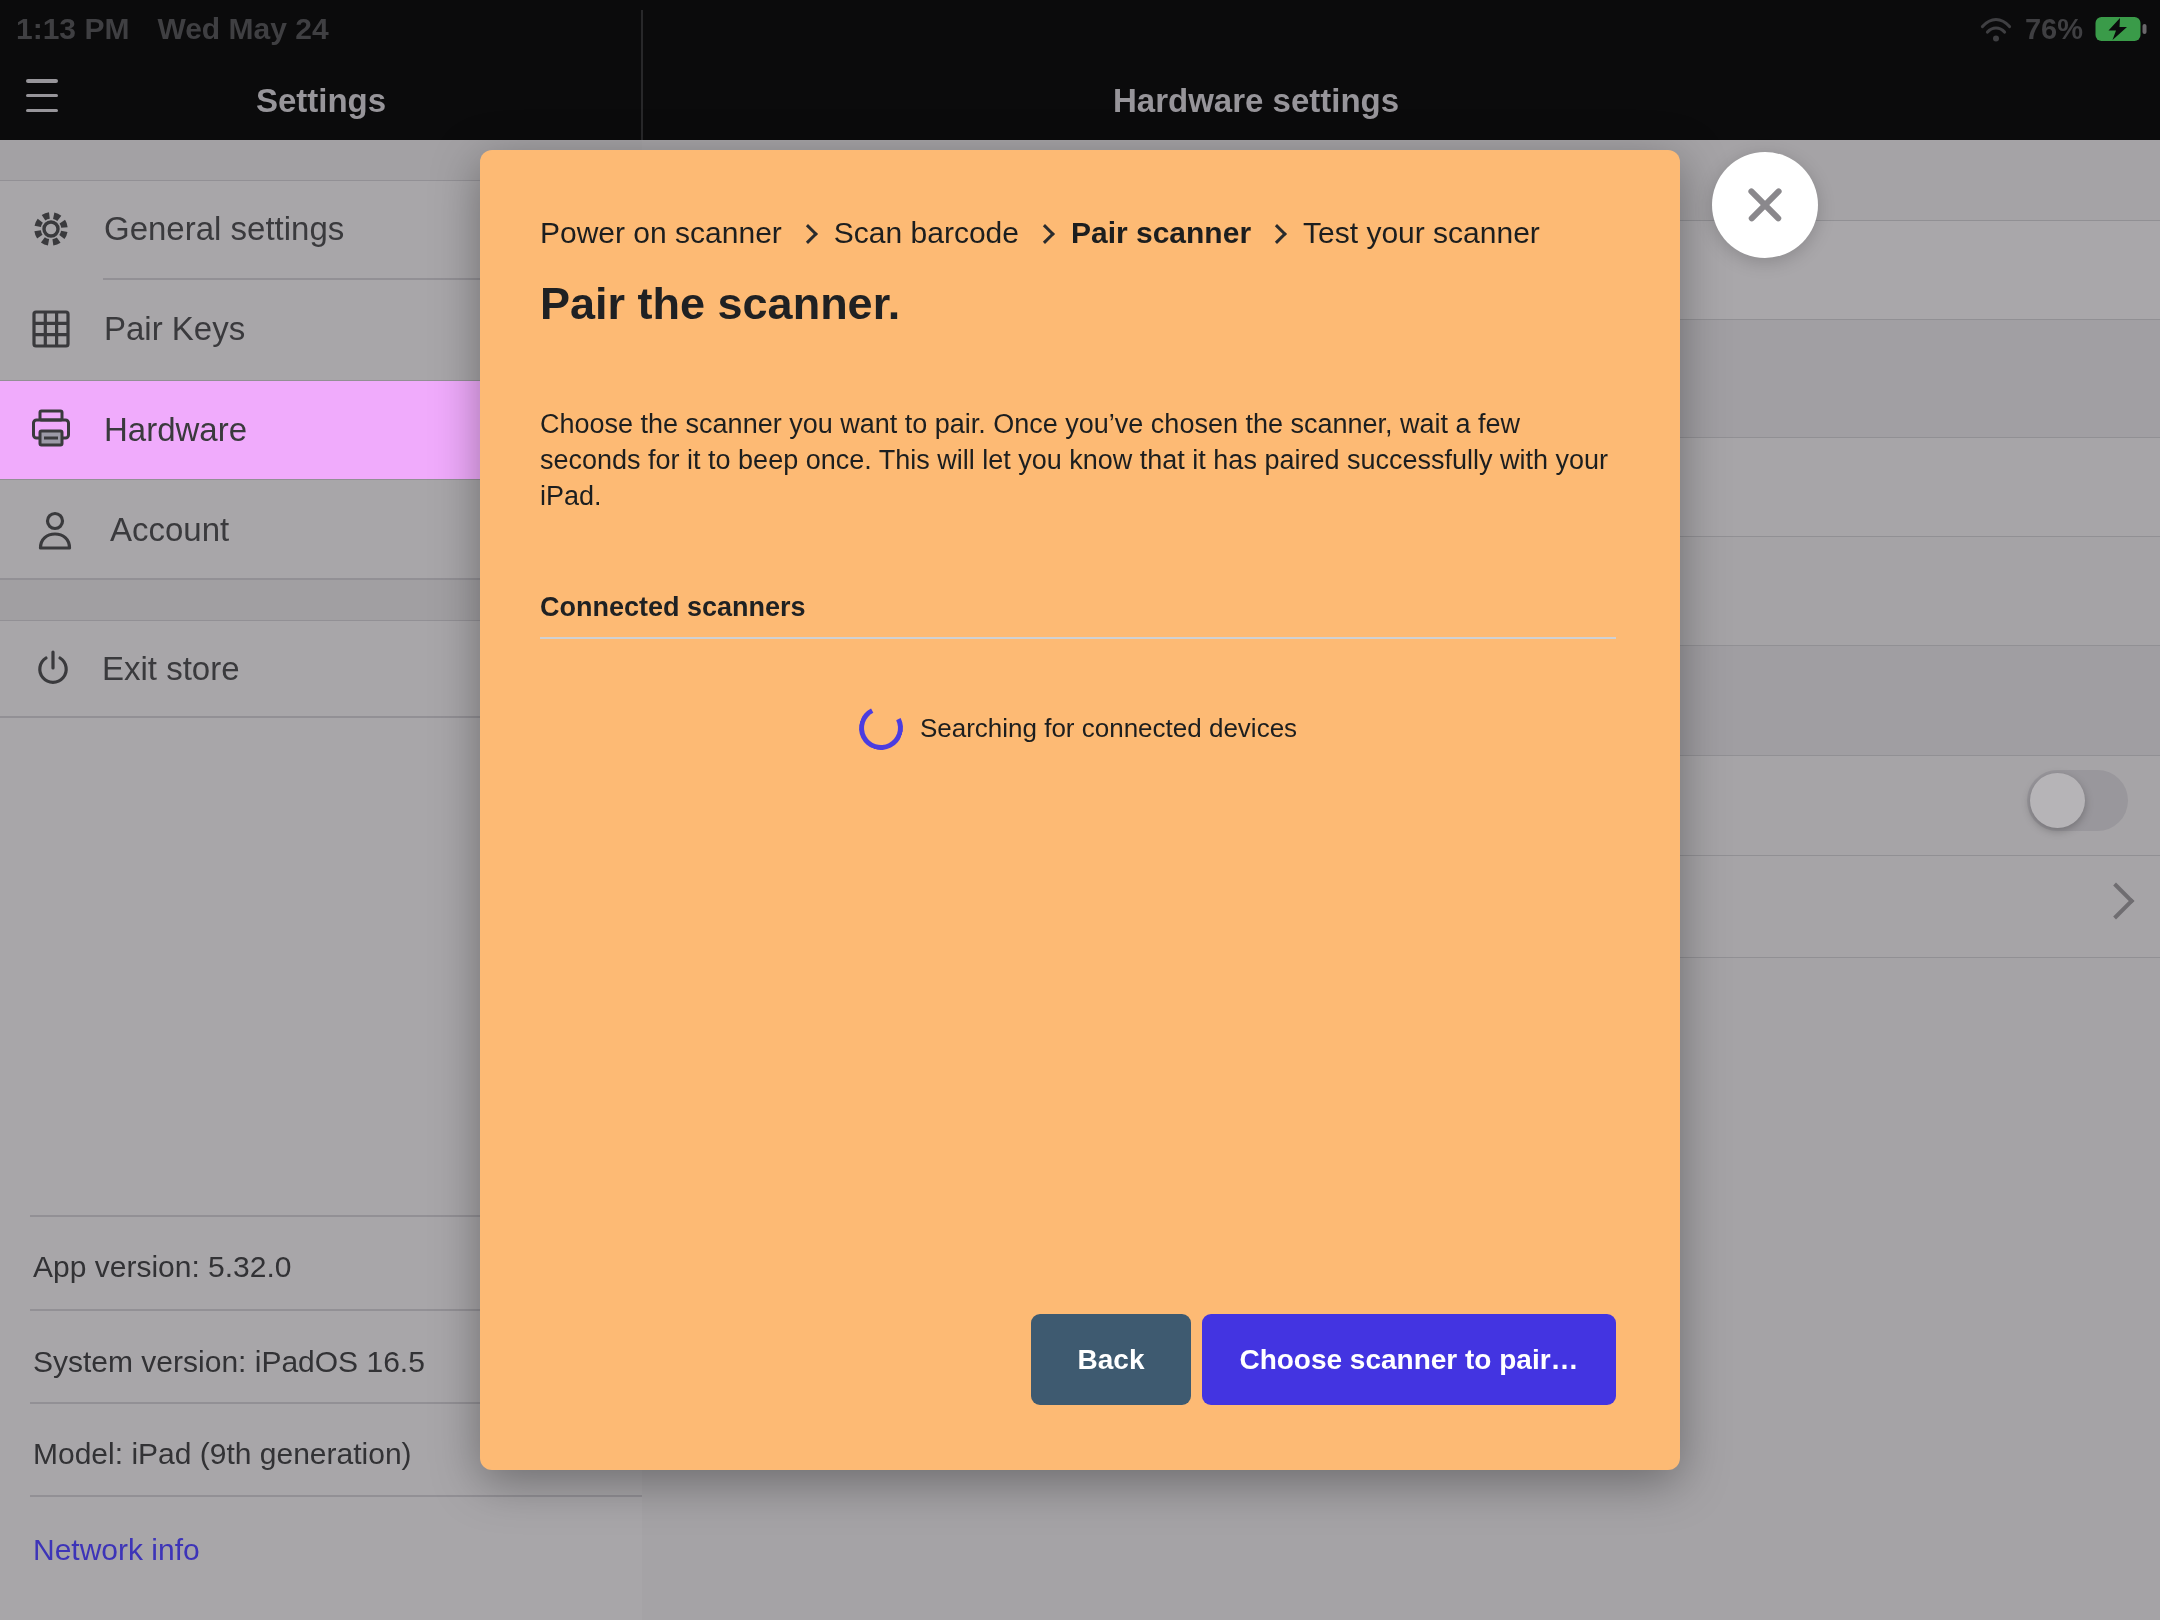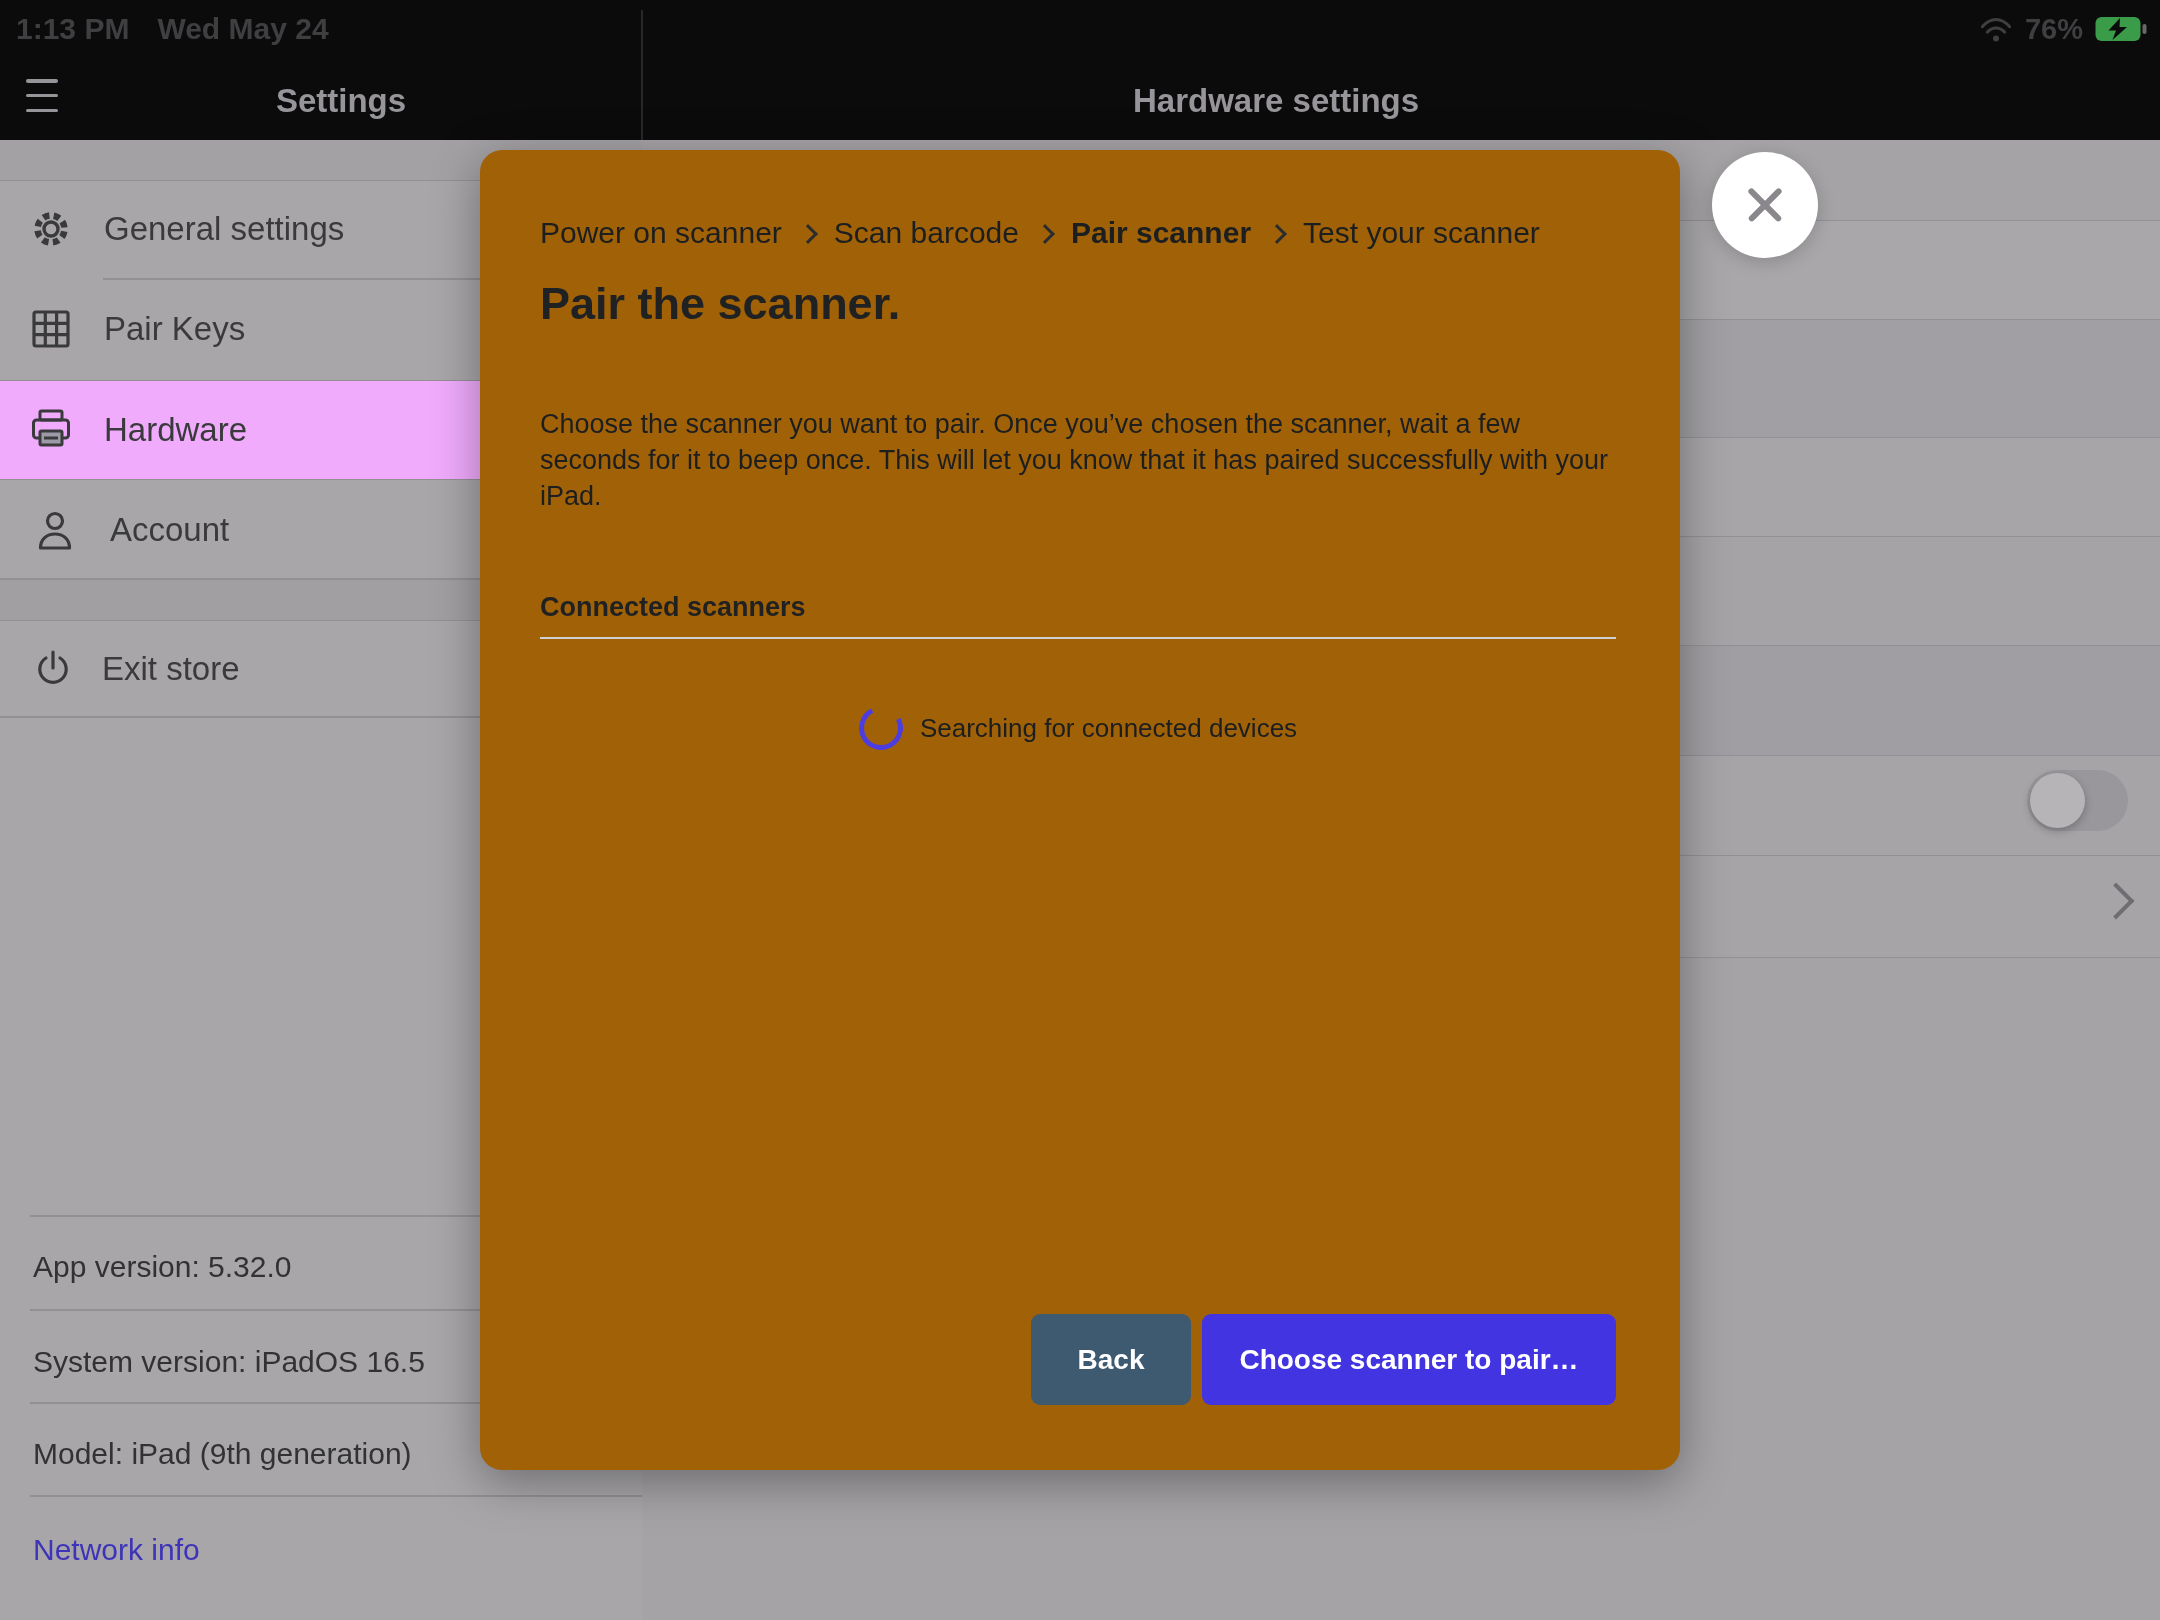--- a/index.html
+++ b/index.html
@@ -7,21 +7,21 @@
        font-family:"Liberation Sans", sans-serif;background:#a5a3a6;}
   .abs{position:absolute;}
 
   
   #topbar{left:0;top:0;width:2160px;height:140px;background:#0b0b0c;}
   .status-text{color:#3f3f42;font-size:30px;font-weight:600;}
   #status-left{left:16px;top:12px;display:flex;gap:28px;}
   #status-right{right:13px;top:12px;display:flex;align-items:center;gap:12px;height:34px;}
   #hamburger{left:26px;top:79px;width:32px;height:33px;display:flex;flex-direction:column;justify-content:space-between;cursor:pointer;}
   #hamburger span{display:block;width:32px;height:3.5px;background:#97959a;border-radius:2px;}
-  .panel-title{top:82px;text-align:center;color:#97959a;font-size:33px;font-weight:700;padding-left:20px;}
+  .panel-title{top:82px;text-align:center;color:#97959a;font-size:33px;font-weight:700;}
   #title-left{left:0;width:642px;}
   #title-right{left:642px;width:1228px;}
   #vline-dark{left:641px;top:10px;width:2px;height:130px;background:#28282a;}
   #vline-gray{left:641px;top:140px;width:2px;height:1480px;background:#8f8d91;}
 
   
   #left-panel{left:0;top:140px;width:642px;height:1480px;background:#a8a6a9;}
   .lp-strip{left:0;width:642px;background:#a19fa2;}
   #lp-topstrip{top:0;height:40px;background:#a3a1a4;border-bottom:1.5px solid #929095;}
   .side-row{left:0;width:642px;height:98px;display:flex;align-items:center;cursor:pointer;}
@@ -38,21 +38,21 @@
 
   
   #right-panel{left:642px;top:140px;width:1518px;height:1480px;background:#a5a3a6;}
   .band{left:0;width:1518px;}
   .band + .band{border-top:1px solid #919094;}
   #toggle{left:2027px;top:770px;width:101px;height:61px;border-radius:31px;background:#99979c;cursor:pointer;}
   #toggle .knob{position:absolute;left:3px;top:3px;width:55px;height:55px;border-radius:50%;background:#b6b4b7;box-shadow:0 3px 8px rgba(0,0,0,.25);}
   #row-chevron{left:2103px;top:888px;width:22px;height:22px;border-top:4.5px solid #6f6d71;border-right:4.5px solid #6f6d71;transform:rotate(45deg);}
 
   
-  #modal{left:480px;top:150px;width:1200px;height:1320px;background:#a16207;border-radius:22px;
+  #modal{left:480px;top:150px;width:1200px;height:1320px;background:#fdba74;border-radius:12px;
          box-shadow:0 12px 48px rgba(0,0,0,.35);z-index:10;}
   #breadcrumb{left:60px;top:66px;display:flex;align-items:center;gap:19px;font-size:30px;color:#1c1e1f;}
   .crumb{white-space:nowrap;cursor:pointer;}
   .crumb.active{font-weight:700;}
   .crumb-sep{width:11px;height:11px;border-top:3.5px solid #2a2c2e;border-right:3.5px solid #2a2c2e;transform:rotate(45deg);margin-top:2px;}
   #modal-title{left:60px;top:128px;font-size:45px;font-weight:700;color:#1f2123;}
   #modal-body{left:60px;top:256px;width:1076px;font-size:27px;line-height:36px;color:#1c1e1f;}
   #section-heading{left:60px;top:442px;font-size:27px;font-weight:700;color:#1f2123;}
   #section-divider{left:60px;top:487px;width:1076px;height:1.5px;background:#cfd1d4;}
   #search-row{left:60px;top:556px;width:1076px;display:flex;align-items:center;justify-content:center;gap:17px;}

